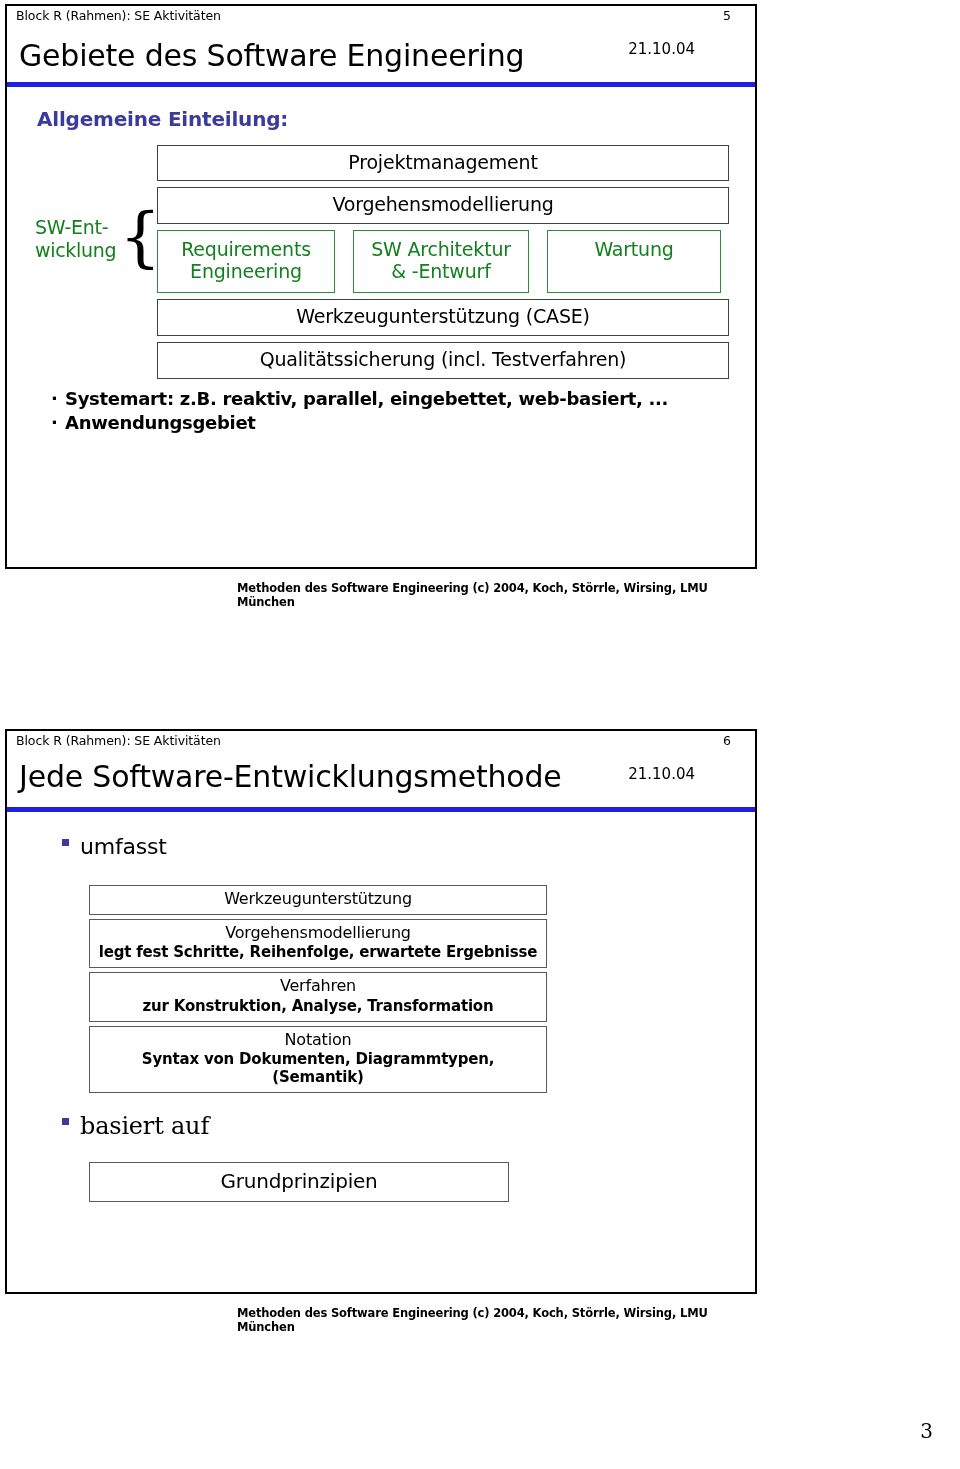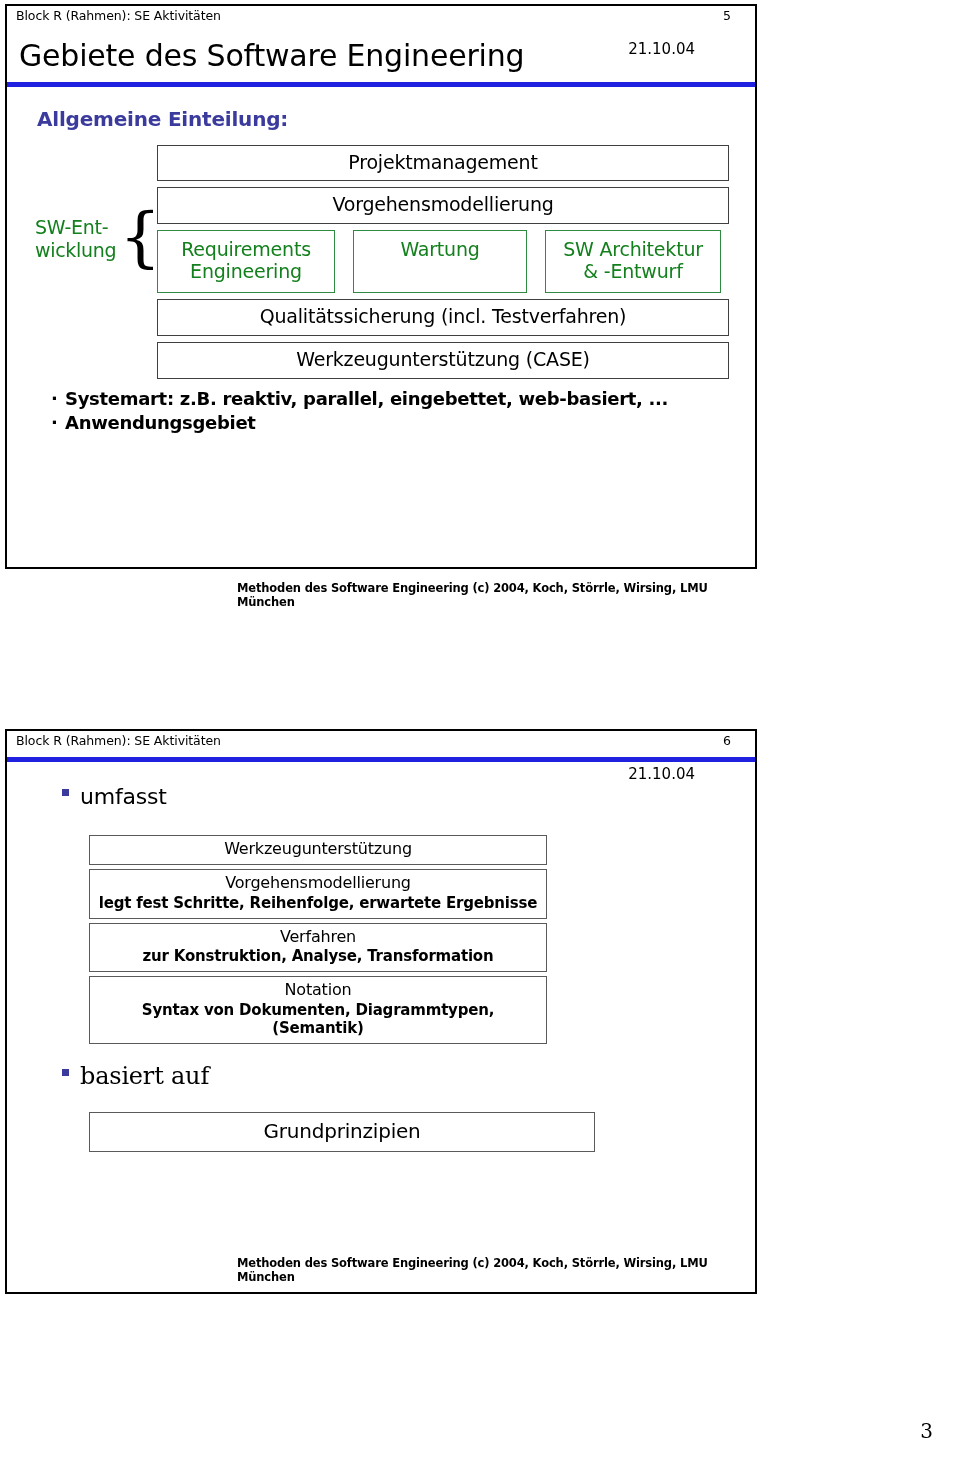--- a/index.html
+++ b/index.html
@@ -244,21 +244,21 @@
     font-size: 15px;
     font-weight: bold;
     letter-spacing: -0.2px;
     line-height: 1.2;
     margin-top: 1px;
   }
   #box-grundprinzipien {
     position: absolute;
     left: 82px;
     top: 350px;
-    width: 506px;
+    width: 420px;
     box-sizing: border-box;
     border: 1.5px solid #5a5a5a;
     background: #ffffff;
     text-align: center;
     padding: 6px 4px 8px 4px;
     font-size: 20px;
     letter-spacing: -0.2px;
   }
 
   
@@ -291,32 +291,32 @@
 
     <div class="diagram">
       <div class="dbox">Projektmanagement</div>
       <div class="dbox">Vorgehensmodellierung</div>
 
       <div class="row-mid">
         <div class="dbox green two-line col-req">
           <div>Requirements</div>
           <div>Engineering</div>
         </div>
+        <div class="dbox green two-line col-arch">
+          <div>SW Architektur</div>
+          <div>&amp; -Entwurf</div>
+        </div>
         <div class="dbox green two-line col-wart">
           <div>Wartung</div>
           <div style="visibility:hidden">&nbsp;</div>
         </div>
-        <div class="dbox green two-line col-arch">
-          <div>SW Architektur</div>
-          <div>&amp; -Entwurf</div>
-        </div>
-      </div>
-
+      </div>
+
+      <div class="dbox">Werkzeugunterstützung (CASE)</div>
       <div class="dbox">Qualitätssicherung (incl. Testverfahren)</div>
-      <div class="dbox">Werkzeugunterstützung (CASE)</div>
     </div>
 
     <div class="brace-group">
       <div class="brace-label">
         <div>SW-Ent-</div>
         <div>wicklung</div>
       </div>
       <div class="brace-glyph">{</div>
     </div>
 
@@ -337,20 +337,21 @@
 </div>
 
 <div class="slide" id="slide-2">
 
   <div class="slide-header">
     <div class="hdr-left">Block R (Rahmen): SE Aktivitäten</div>
     <div class="hdr-date">21.10.04</div>
     <div class="hdr-page">6</div>
   </div>
 
+  <div class="slide-title">Jede Software-Entwicklungsmethode</div>
   <div class="title-rule"></div>
 
   <div class="slide-body">
 
     <div class="sq-item" id="item-umfasst">
       <span class="sq-marker"></span>
       <span>umfasst</span>
     </div>
 
     <div class="stack">

